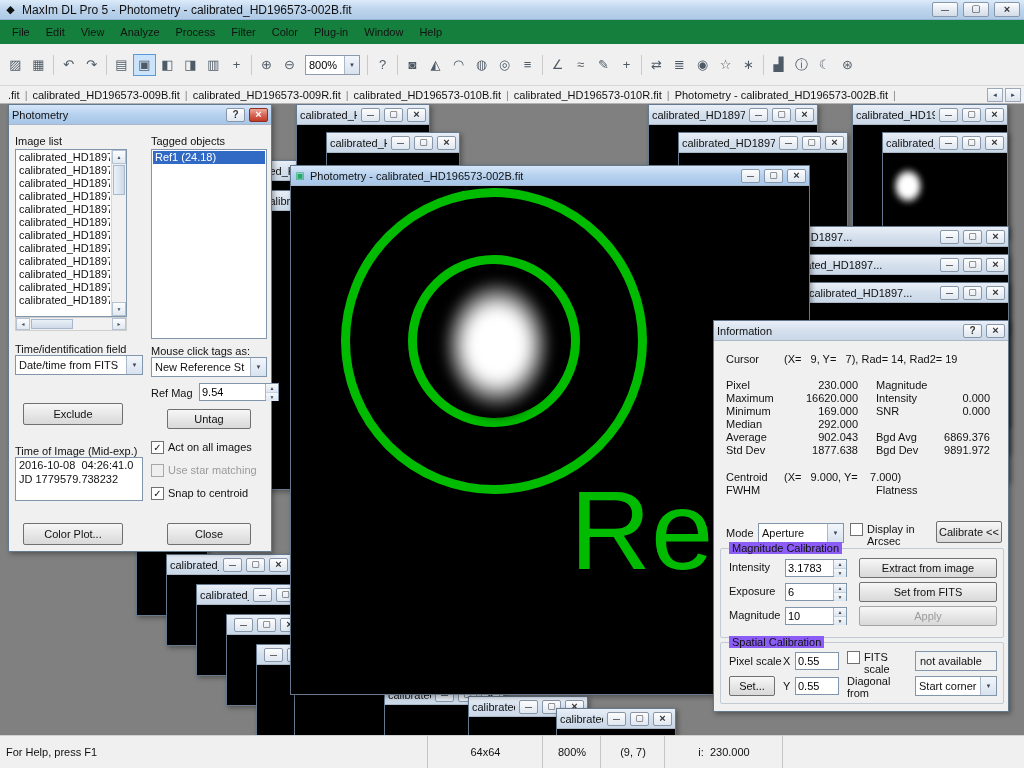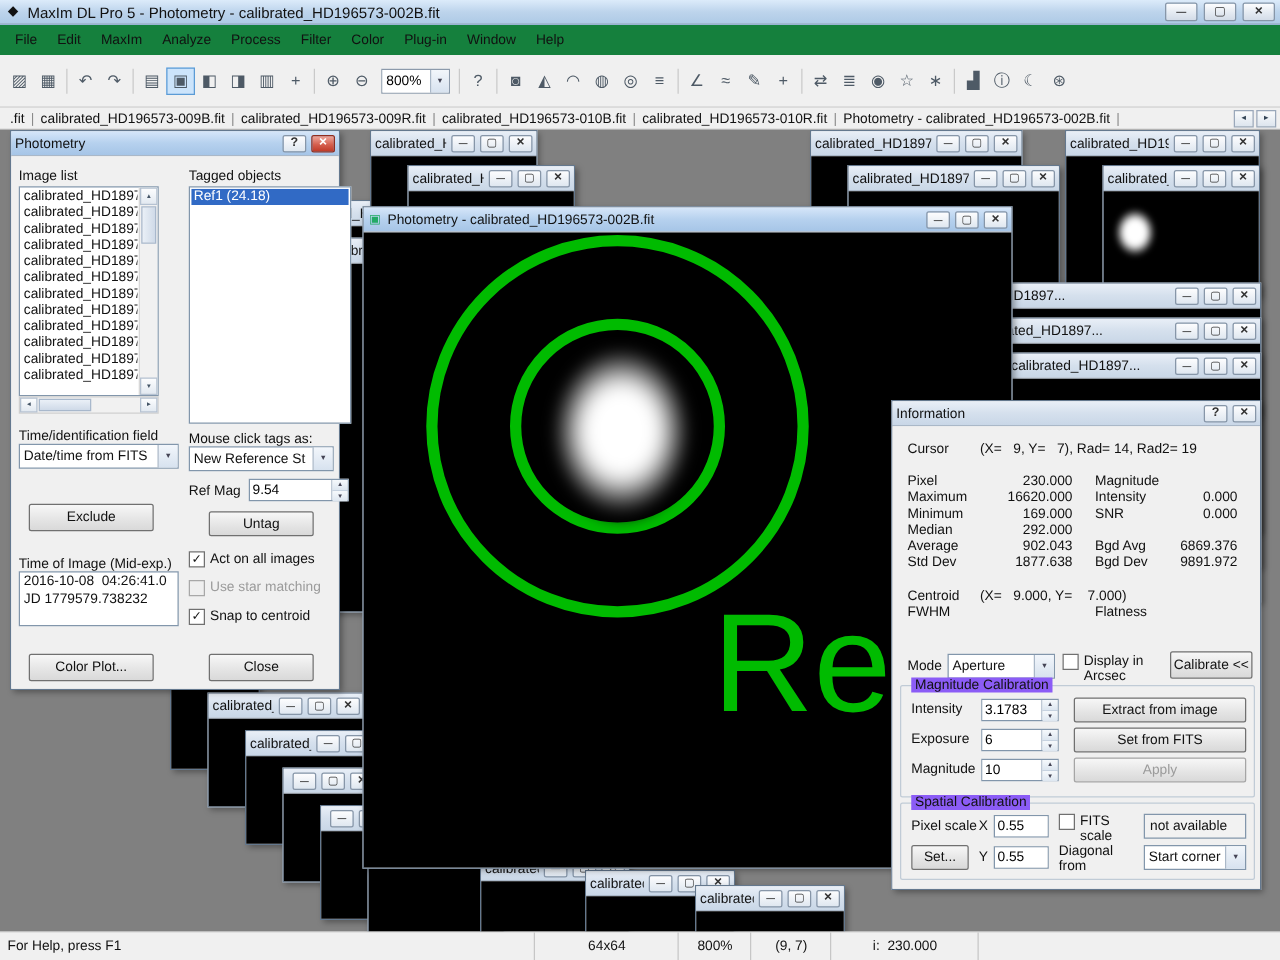--- a/index.html
+++ b/index.html
@@ -98,42 +98,42 @@
 .group{position:absolute;border:1px solid #c0cbd6;border-radius:2px;}
 .glabel{position:absolute;top:-7px;left:8px;background:#8b5cf6;padding:0 3px;white-space:nowrap;}
 .sunken{position:absolute;background:#fff;border:1px solid #8296ab;overflow:hidden;}
 .sunken.gray{background:#f2f2f2;}
 .timebox div{padding:1px 3px;white-space:pre;}
 .stats{position:absolute;display:grid;grid-template-columns:56px 76px 62px 70px;grid-auto-rows:13px;}
 .sl{white-space:nowrap;}
 .sv{text-align:right;white-space:pre;}
 .rl{padding-left:18px;}
 
-.statusbar{height:23px;background:#f0f0f0;border-top:1px solid #d2d2d2;display:flex;align-items:stretch;flex:none;text-align:center;}
+.statusbar{height:33px;background:#f0f0f0;border-top:1px solid #d2d2d2;display:flex;align-items:stretch;flex:none;text-align:center;}
 .spanel{display:flex;align-items:center;border-left:1px solid #c6c6c6;justify-content:center;padding:0 6px;white-space:pre;}
 .spanel.main{flex:1;border-left:0;justify-content:flex-start;}
 .spanel.fill{flex:0.55;}
 </style>
 </head>
 <body>
 
 <div class="app">
 
   <div class="titlebar">
     <span class="appicon">◆</span>
     <span class="apptitle">MaxIm DL Pro 5 - Photometry - calibrated_HD196573-002B.fit</span>
     <span class="capbtn min"></span>
     <span class="capbtn max"></span>
     <span class="capbtn cls"></span>
   </div>
 
   <div class="menubar">
       <span class="menuitem">File</span>
       <span class="menuitem">Edit</span>
-      <span class="menuitem">MaxIm</span>
+      <span class="menuitem">View</span>
       <span class="menuitem">Analyze</span>
       <span class="menuitem">Process</span>
       <span class="menuitem">Filter</span>
       <span class="menuitem">Color</span>
       <span class="menuitem">Plug-in</span>
       <span class="menuitem">Window</span>
       <span class="menuitem">Help</span>
     </div>
 
   <div class="toolbar">
@@ -545,21 +545,21 @@
         </div>
         <div class="hscroll" style="left:6px;top:192px;width:112px;">
           <span class="harrow l"></span>
           <span class="htrack">
               <span class="hthumb"></span>
             </span>
           <span class="harrow r"></span>
         </div>
 
         <span class="flabel" style="left:142px;top:10px;">Tagged objects</span>
-        <div class="listbox" style="left:142px;top:24px;width:130px;height:190px;text-decoration:underline;">
+        <div class="listbox" style="left:142px;top:24px;width:116px;height:190px;text-decoration:underline;">
           <div class="litems full">
             <div class="litem selected">Ref1 (24.18)</div>
           </div>
         </div>
 
         <span class="flabel" style="left:6px;top:218px;">Time/identification field</span>
         <div class="combo" style="left:6px;top:230px;width:128px;">
           <span class="ctext">Date/time from FITS</span>
           <span class="carrow"></span>
         </div>

